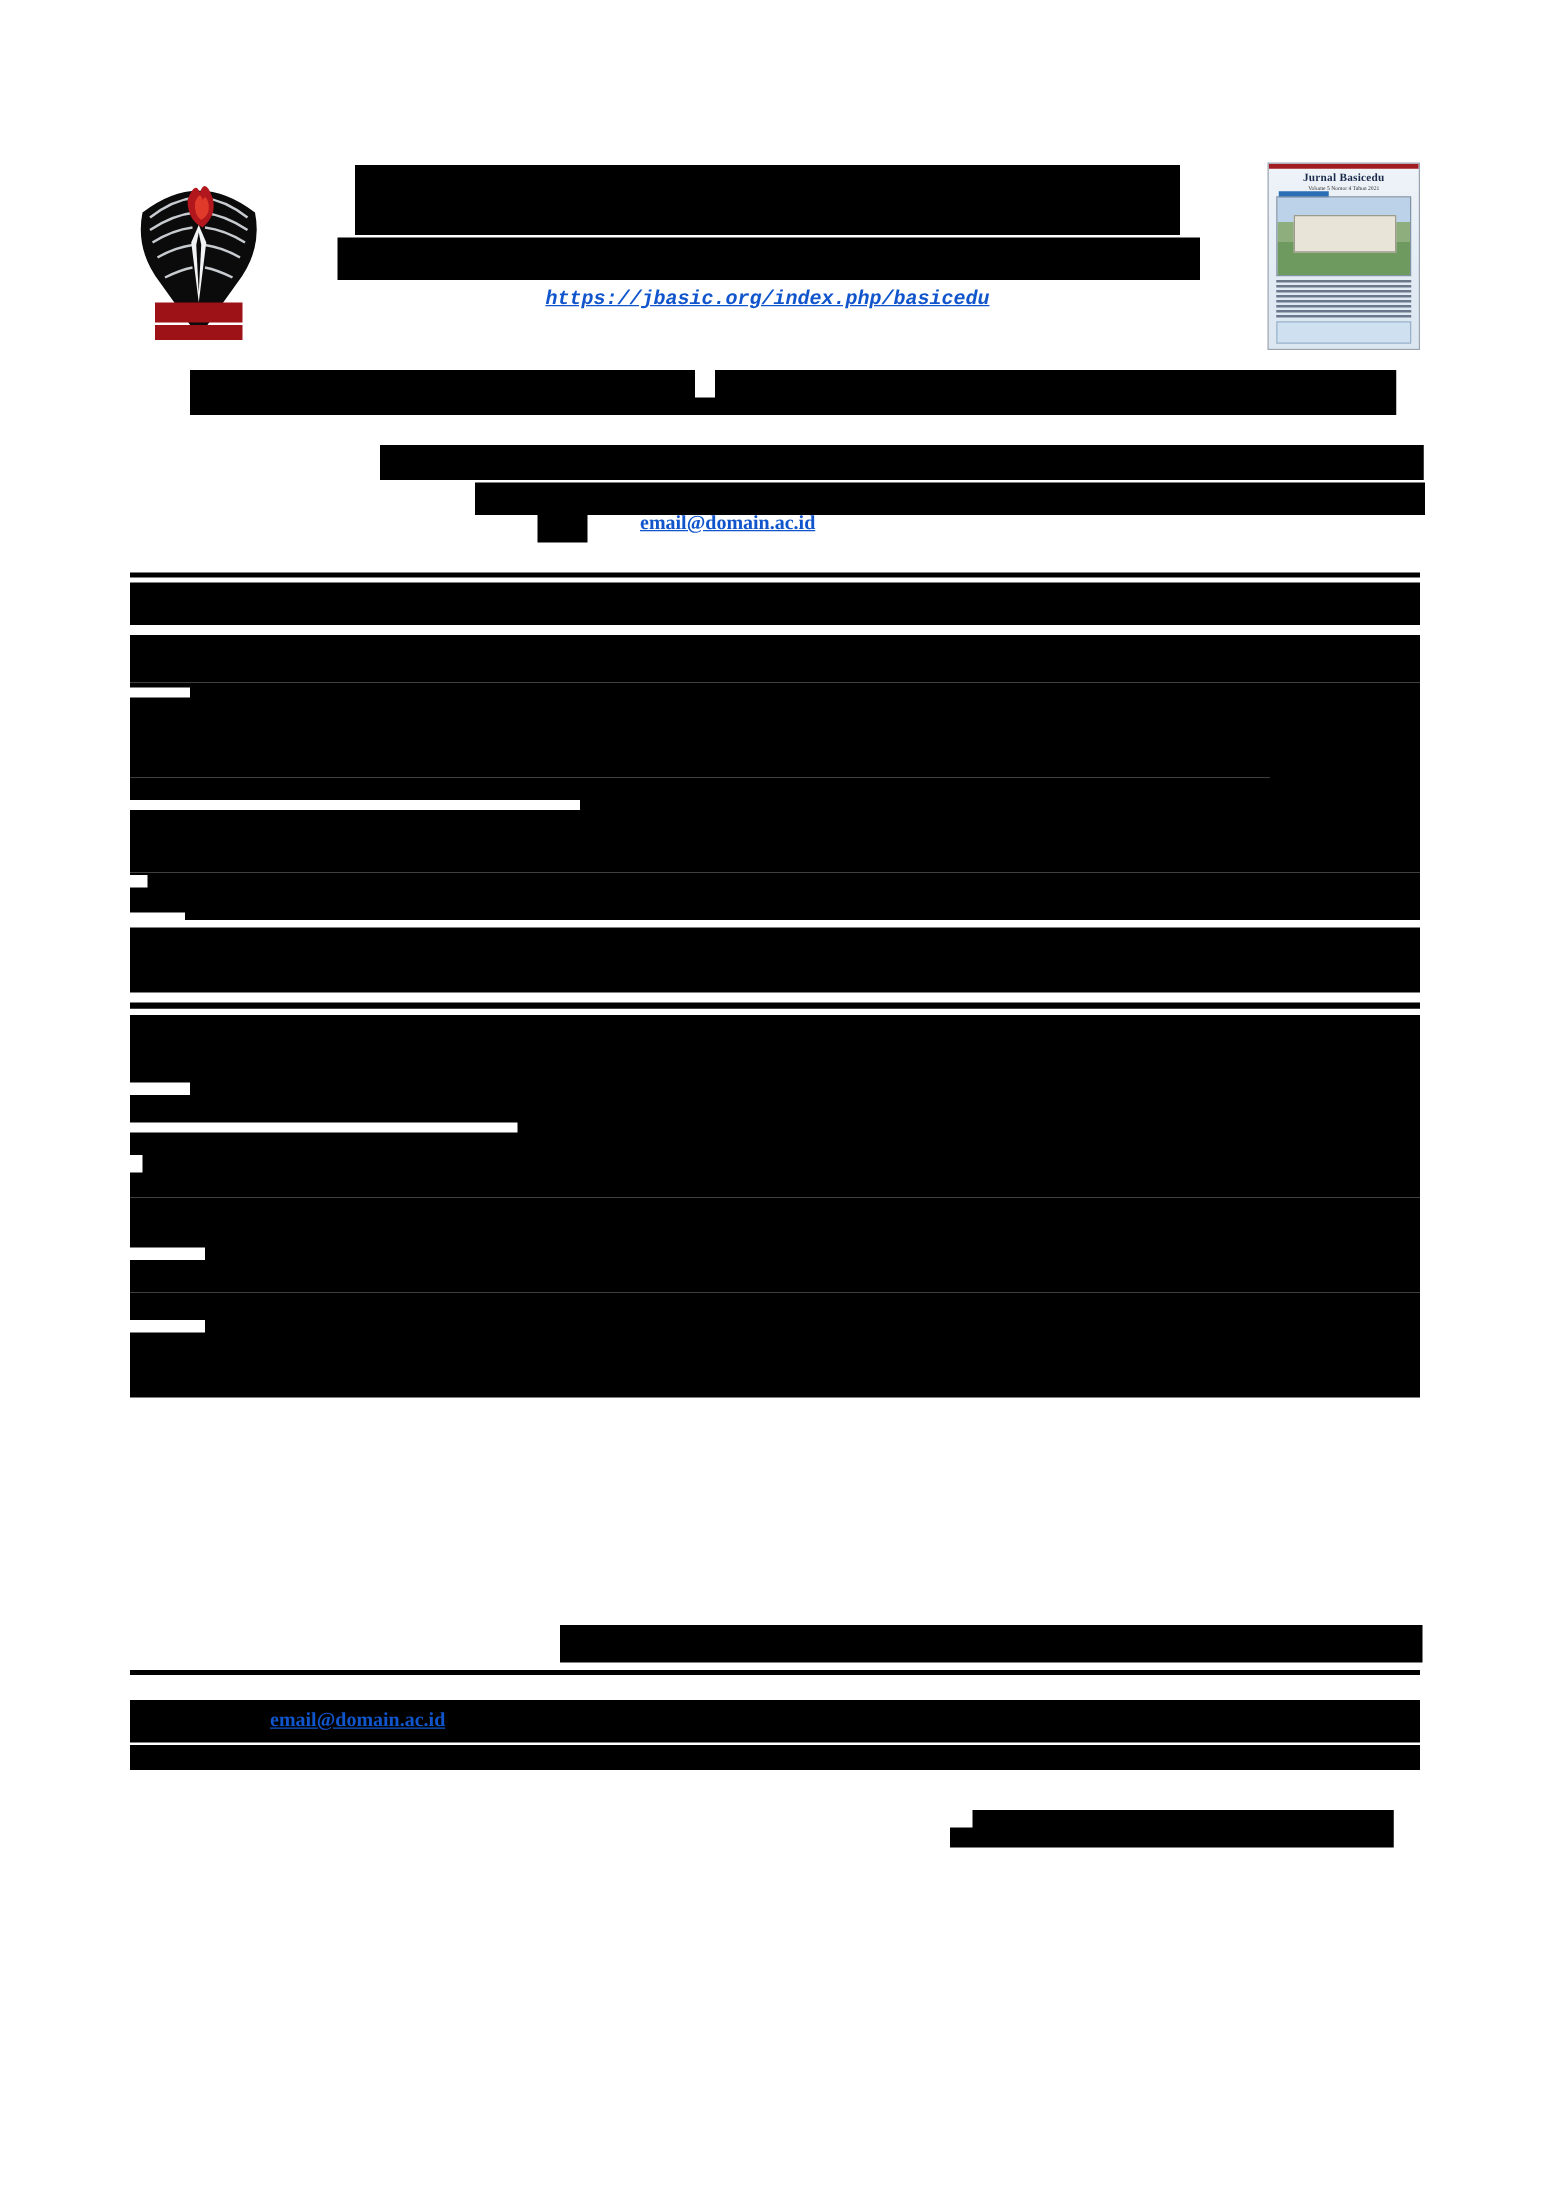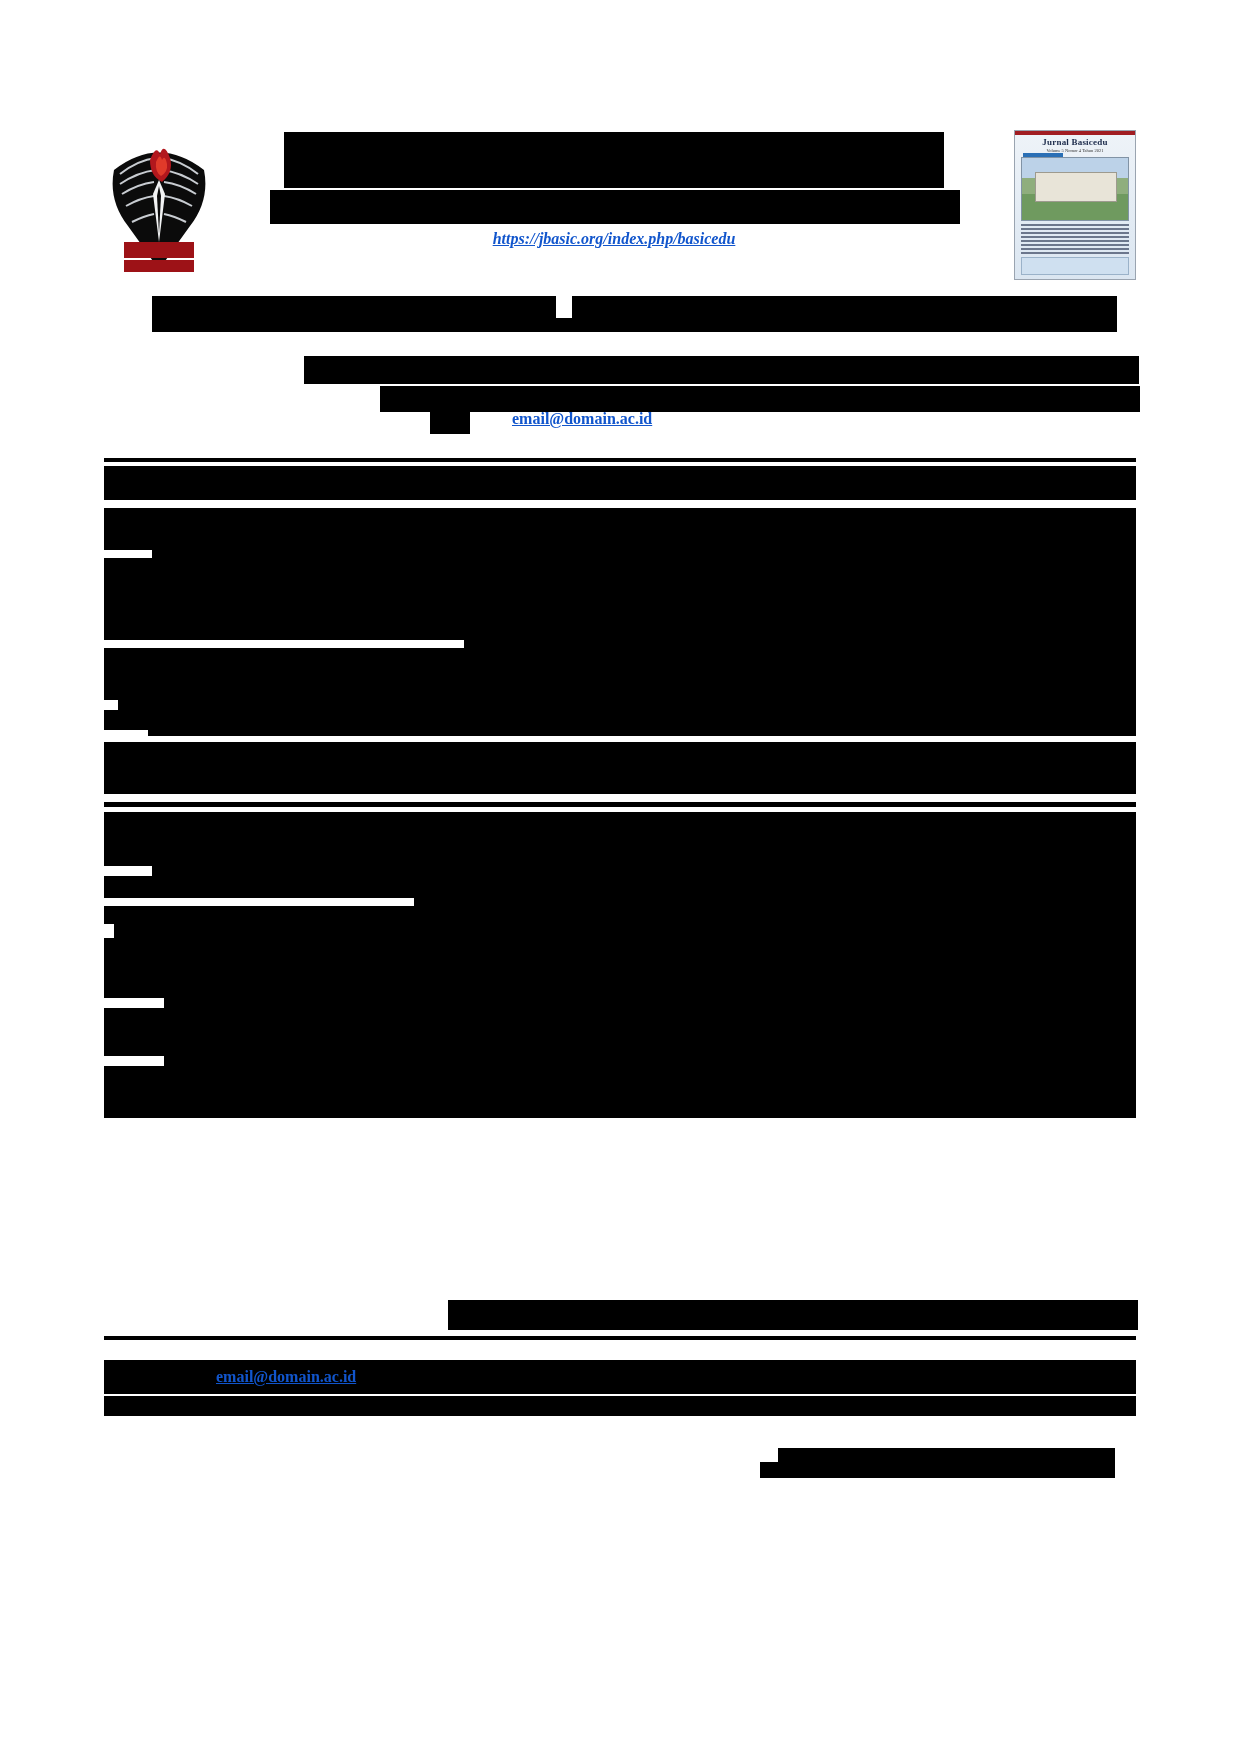--- a/index.html
+++ b/index.html
@@ -144,21 +144,21 @@
   }
 
   .link {
     position: absolute;
     color: #1155cc;
     text-decoration: underline;
     font-weight: bold;
     font-size: 16px;
     font-family: "Liberation Serif", serif;
   }
-  .link.italic { font-style: italic; }
+  .link.italic { font-style: italic; font-family: Liberation Mono, monospace; }
 
   .whitegap {
     position: absolute;
     background: #ffffff;
   }
 </style>
 </head>
 <body>
 
 <div class="page">

